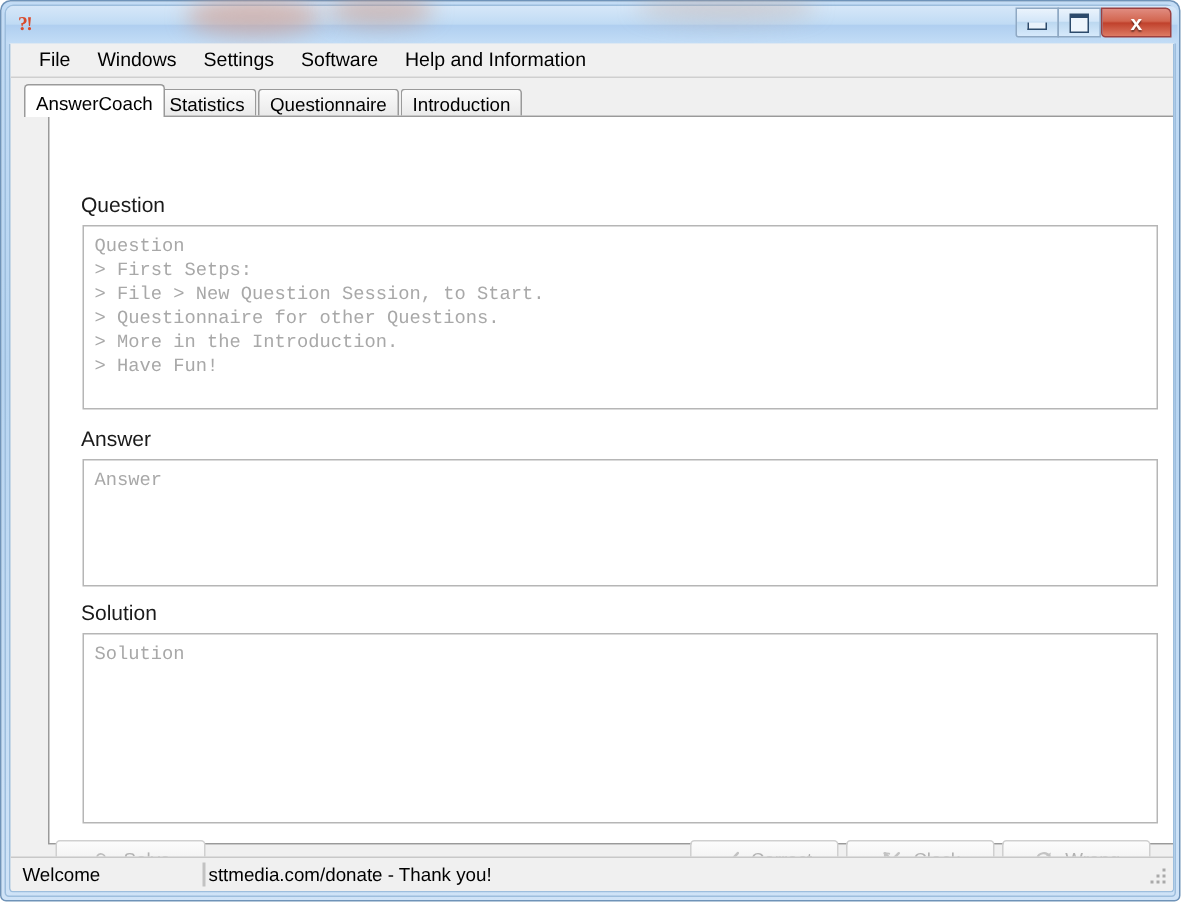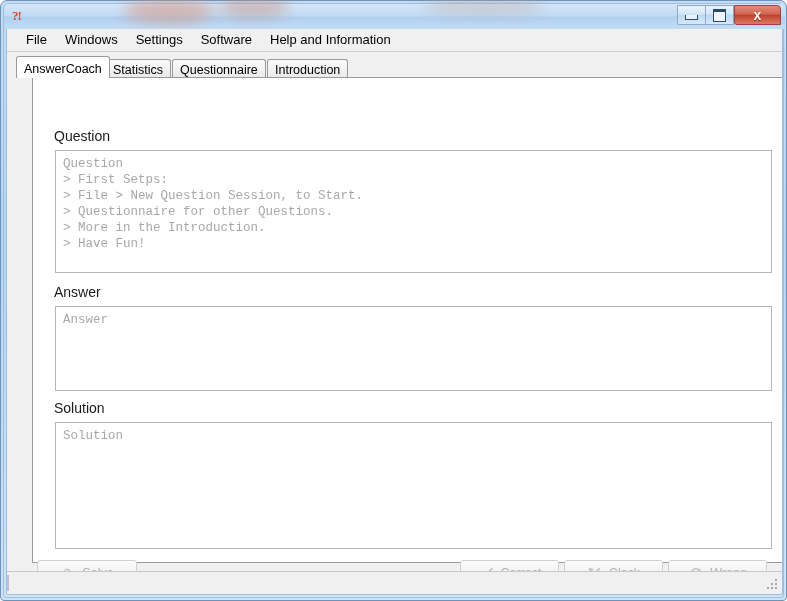--- a/index.html
+++ b/index.html
@@ -367,22 +367,24 @@
           <path d="M12.6 5.2A5 5 0 0 0 3.6 6.6" fill="none" stroke="#c3c3c3" stroke-width="1.5" stroke-linecap="round"></path>
           <path d="M3.4 10.8a5 5 0 0 0 9-1.4" fill="none" stroke="#c3c3c3" stroke-width="1.5" stroke-linecap="round"></path>
           <path d="M13.4 2.4 L12.8 5.6 L9.8 4.6 Z" fill="#c3c3c3"></path>
           <path d="M2.6 13.6 L3.2 10.4 L6.2 11.4 Z" fill="#c3c3c3"></path>
         </svg>
       </span>
       <span>Wrong</span>
     </div>
 
     <div id="statusbar">
+      <div class="status-panel" style="width:128px;">Welcome</div>
       <div class="status-sep"></div>
       <div class="status-sep"></div>
+      <div class="status-panel" style="flex:1; justify-content:flex-start; padding-left:2px;">sttmedia.com/donate - Thank you!</div>
       <div id="grip">
         <i style="left:8px;top:8px;"></i>
         <i style="left:4px;top:8px;"></i>
         <i style="left:8px;top:4px;"></i>
         <i style="left:0px;top:8px;"></i>
         <i style="left:4px;top:4px;"></i>
         <i style="left:8px;top:0px;"></i>
       </div>
     </div>
 

